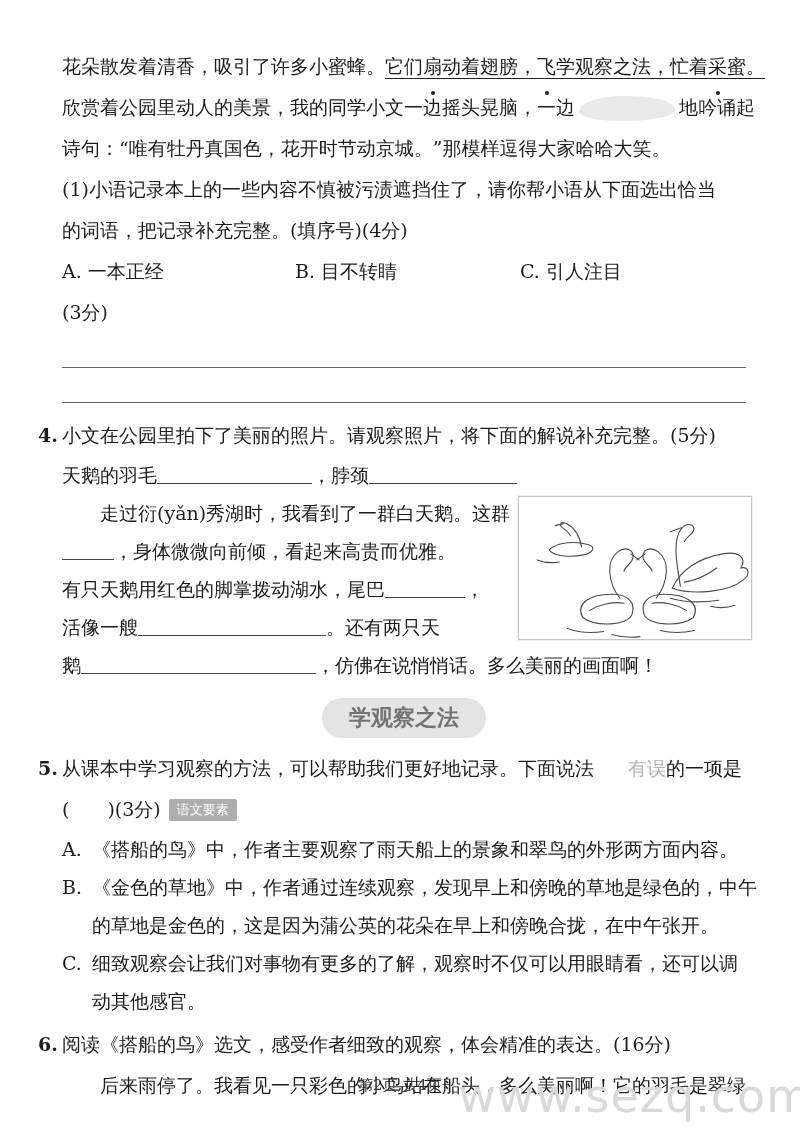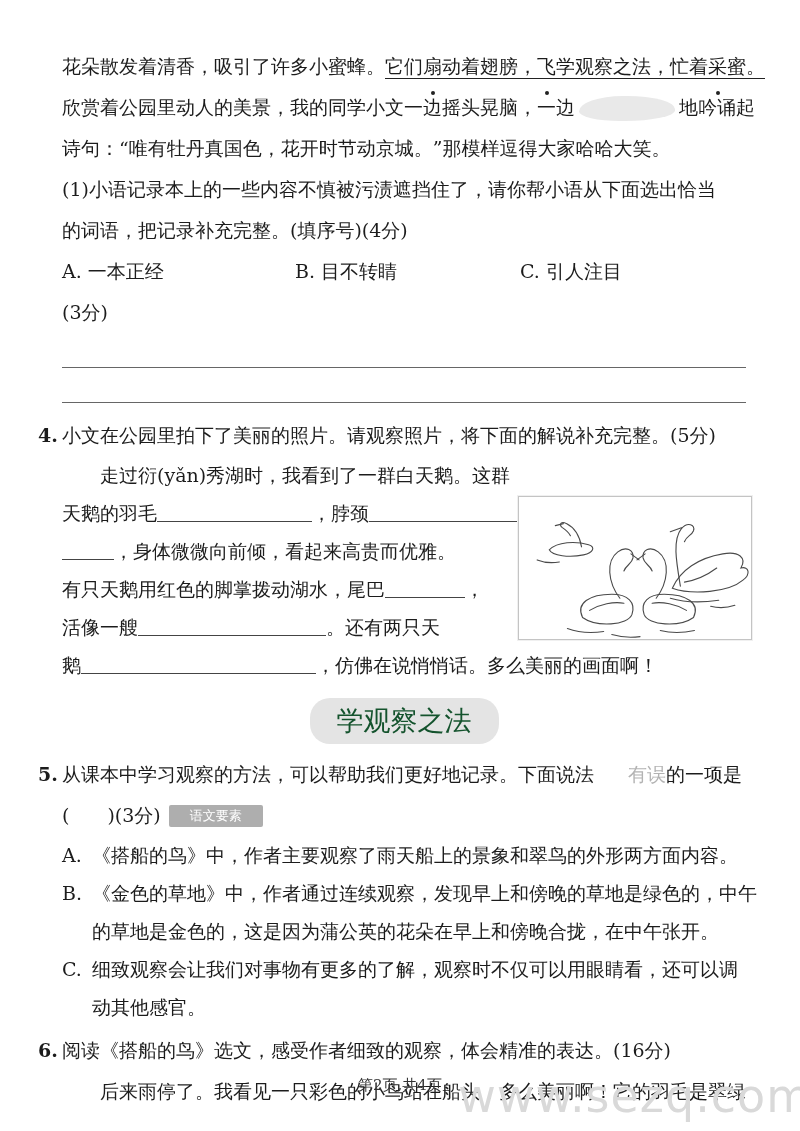--- a/index.html
+++ b/index.html
@@ -61,30 +61,30 @@
   .indent2 { text-indent:2em; }
 
   
   .section-pill-row { text-align:center; margin:14px 0 10px 0; }
   .section-pill {
     display:inline-block;
     background:#e4e4e4;
     border-radius:20px;
     padding:5px 27px;
     font-family:"DejaVu Sans","Liberation Sans",sans-serif;
-    font-weight:400; font-size:27px; color:#14532d;
+    font-weight:700; font-size:22px; color:#737373;
   }
 
   .err { color:#b3b3b3;margin-left:34px; }
   .badge {
     display:inline-block;
     background:#aeaeae; color:#ffffff;
     font-family:"DejaVu Sans","Liberation Sans",sans-serif;
     font-size:13px; line-height:20px;
-    padding:1px 21px; margin-left:8px;
+    padding:1px 8px; margin-left:8px;
     border-radius:2px; vertical-align:2px;
   }
 
   .opt { position:relative; padding-left:30px; }
   .opt .opt-label { position:absolute; left:0; top:0; line-height:38px; }
 
   .footer {
     position:absolute; bottom:36px; left:0; width:100%;
     text-align:center; font-size:15px; color:#333;
   }
@@ -116,22 +116,22 @@
 
   <div class="ans-line"></div>
   <div class="ans-line"></div>
   <div class="ans-gap"></div>
 
   <div class="q">
     <span class="qnum">4.</span>
     <div class="ln">小文在公园里拍下了美丽的照片。请观察照片，将下面的解说补充完整。(5分)</div>
     <div class="q4-body tight">
       <div class="q4-col">
+        <div class="ln"><span>天鹅的羽毛</span><span class="blank" style="width:155px;"></span><span>，脖颈</span><span class="blank" style="width:148px;"></span></div>
         <div class="ln indent2">走过衍(yǎn)秀湖时，我看到了一群白天鹅。这群</div>
-        <div class="ln"><span>天鹅的羽毛</span><span class="blank" style="width:155px;"></span><span>，脖颈</span><span class="blank" style="width:148px;"></span></div>
         <div class="ln"><span class="blank" style="width:52px;"></span><span>，身体微微向前倾，看起来高贵而优雅。</span></div>
         <div class="ln"><span>有只天鹅用红色的脚掌拨动湖水，尾巴</span><span class="blank" style="width:80px;"></span><span>，</span></div>
         <div class="ln"><span>活像一艘</span><span class="blank" style="width:188px;"></span><span>。还有两只天</span></div>
       </div>
       <div class="ln"><span>鹅</span><span class="blank" style="width:235px;"></span><span>，仿佛在说悄悄话。多么美丽的画面啊！</span></div>
 
       <div class="q4-img-box">
         <svg viewBox="0 0 230 140" fill="none" stroke="#4a4a4a" stroke-width="1.1" stroke-linecap="round">
 
           <path d="M30 52 C38 44 56 43 69 47 C76 49 74 55 64 57 C50 60 33 58 30 52 Z"></path>

